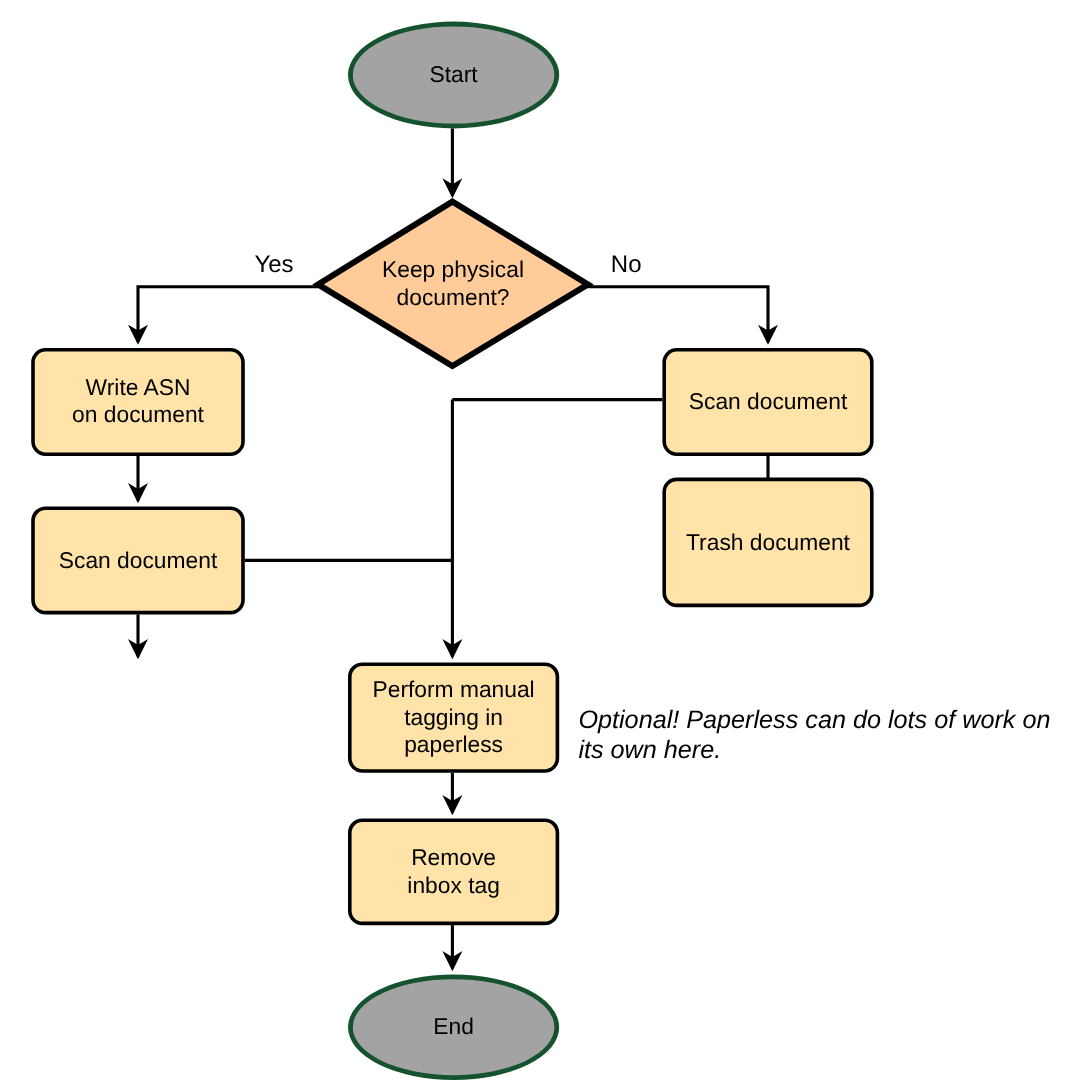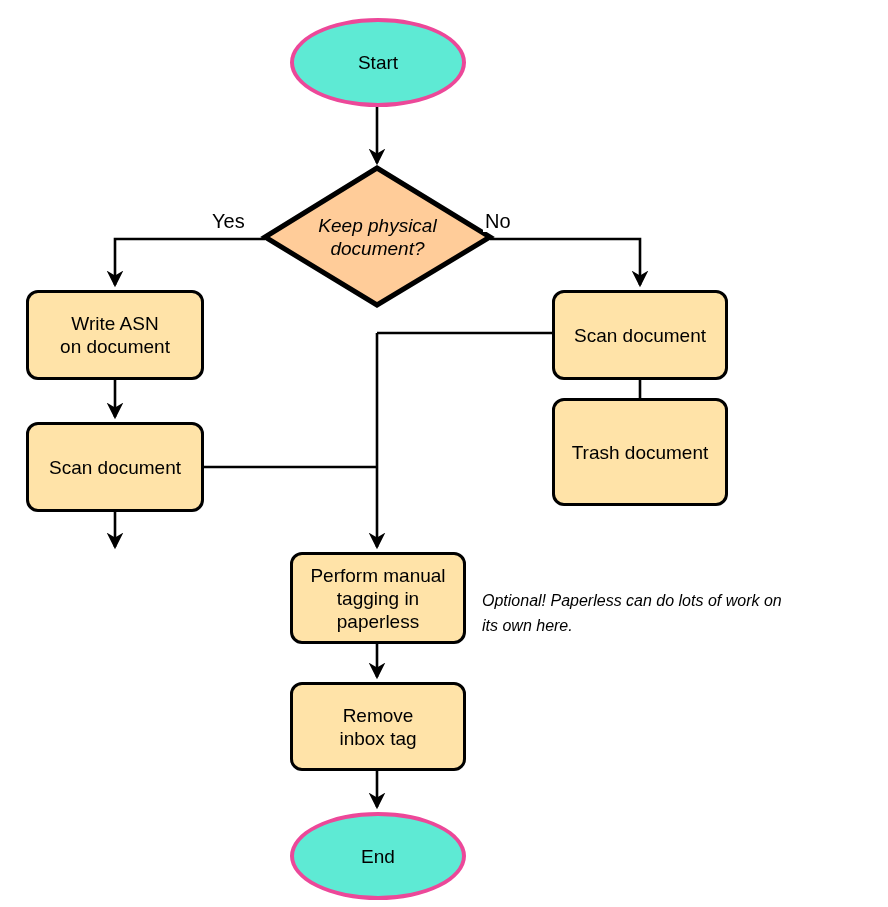--- a/index.html
+++ b/index.html
@@ -37,22 +37,22 @@
     line-height: 23px;
     color: #000000;
     z-index: 3;
   }
   .node.process {
     background: #ffe3a8;
     border: 3px solid #000000;
     border-radius: 12px;
   }
   .node.terminator {
-    background: #5eead4;
-    border: 4px solid #ec4899;
+    background: #a3a3a3;
+    border: 4px solid #14532d;
     border-radius: 50%;
   }
   .node.decision {
     background: transparent;
     border: none;
   }
   .decision-label {
     position: relative;
     z-index: 2;
     font-size: 19px;
@@ -63,21 +63,21 @@
     font-size: 20px;
     line-height: 21px;
     color: #000000;
     background: #ffffff;
     padding: 0 2px;
     z-index: 4;
     white-space: nowrap;
   }
   .note {
     position: absolute;
-    font-size: 16px;
+    font-size: 21px;
     line-height: 25px;
     font-style: italic;
     color: #000000;
     z-index: 4;
   }
 </style>
 </head>
 <body>
 
 <div id="canvas">
@@ -111,29 +111,29 @@
 
     <path d="M 377 771 L 377 807" stroke="#000000" stroke-width="2.6" fill="none" marker-end="url(#arrow)"></path>
 
     <polygon points="377,168 490,237 377,305 265,237" fill="#ffcc99" stroke="#000000" stroke-width="5" stroke-linejoin="miter"></polygon>
   </svg>
 
   <div class="node terminator" style="left:290px; top:18px; width:176px; height:89px;">
     <span>Start</span>
   </div>
 
-  <div class="node decision" style="left:265px; top:168px; width:225px; height:137px;font-style:italic;">
+  <div class="node decision" style="left:265px; top:168px; width:225px; height:137px;">
     <div class="decision-label">
       <div>Keep physical</div>
       <div>document?</div>
     </div>
   </div>
 
   <div class="edge-label" style="left:210px; top:211px;">Yes</div>
-  <div class="edge-label" style="left:483px; top:211px;">No</div>
+  <div class="edge-label" style="left:507px; top:211px;">No</div>
 
   <div class="node process" style="left:26px; top:290px; width:178px; height:90px;">
     <div>
       <div>Write ASN</div>
       <div>on document</div>
     </div>
   </div>
 
   <div class="node process" style="left:26px; top:422px; width:178px; height:90px;">
     <span>Scan document</span>

